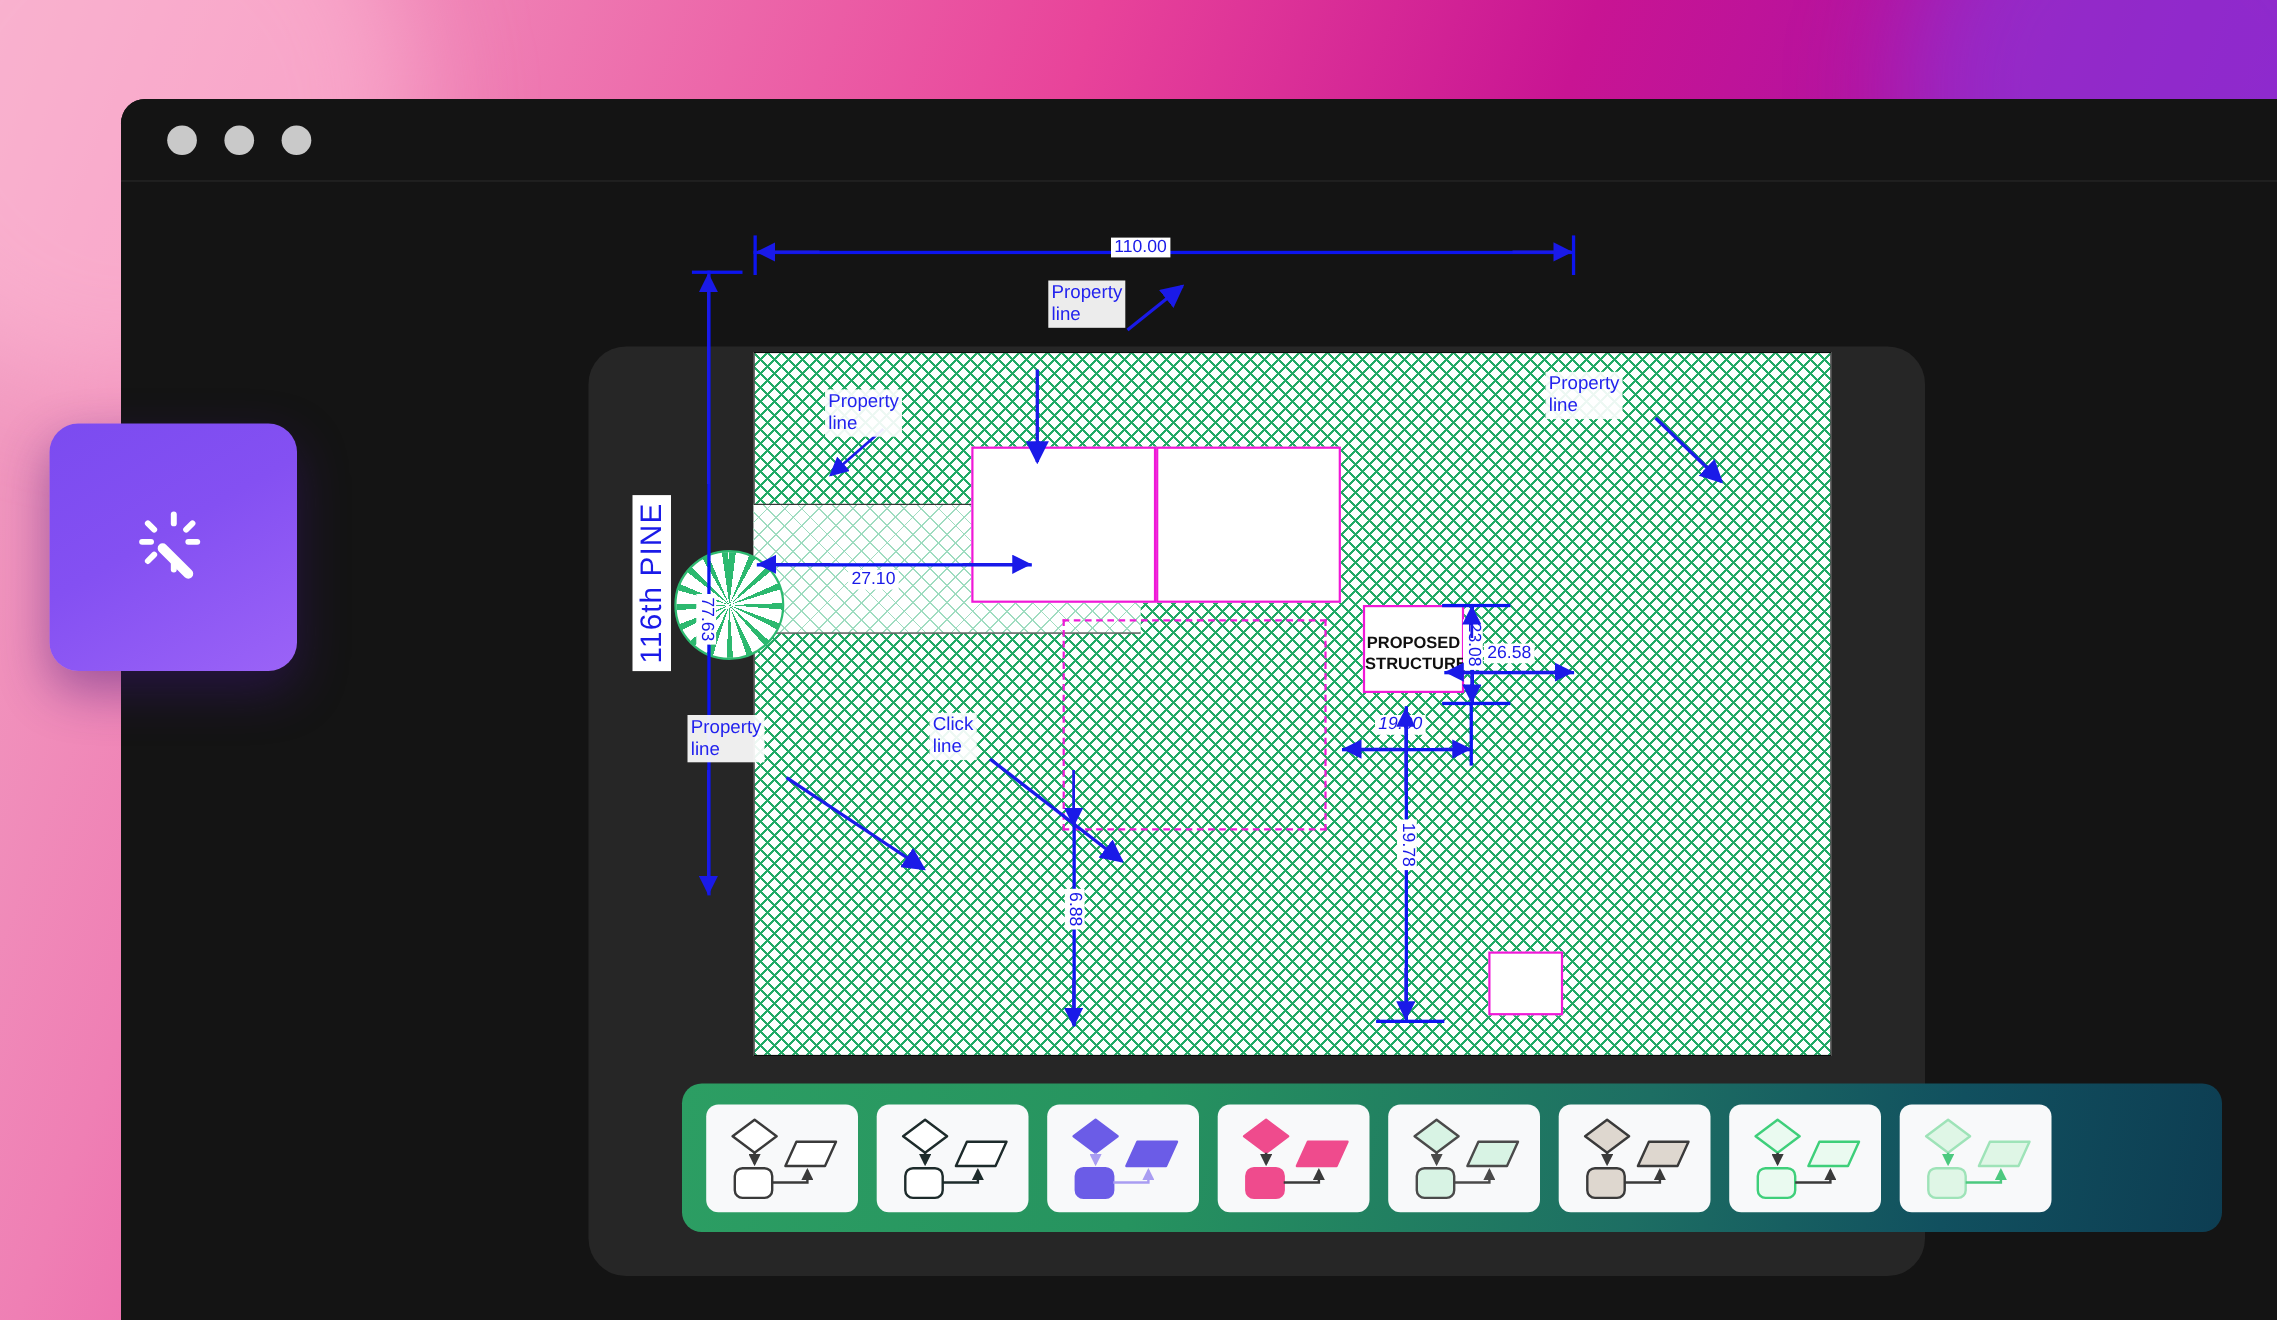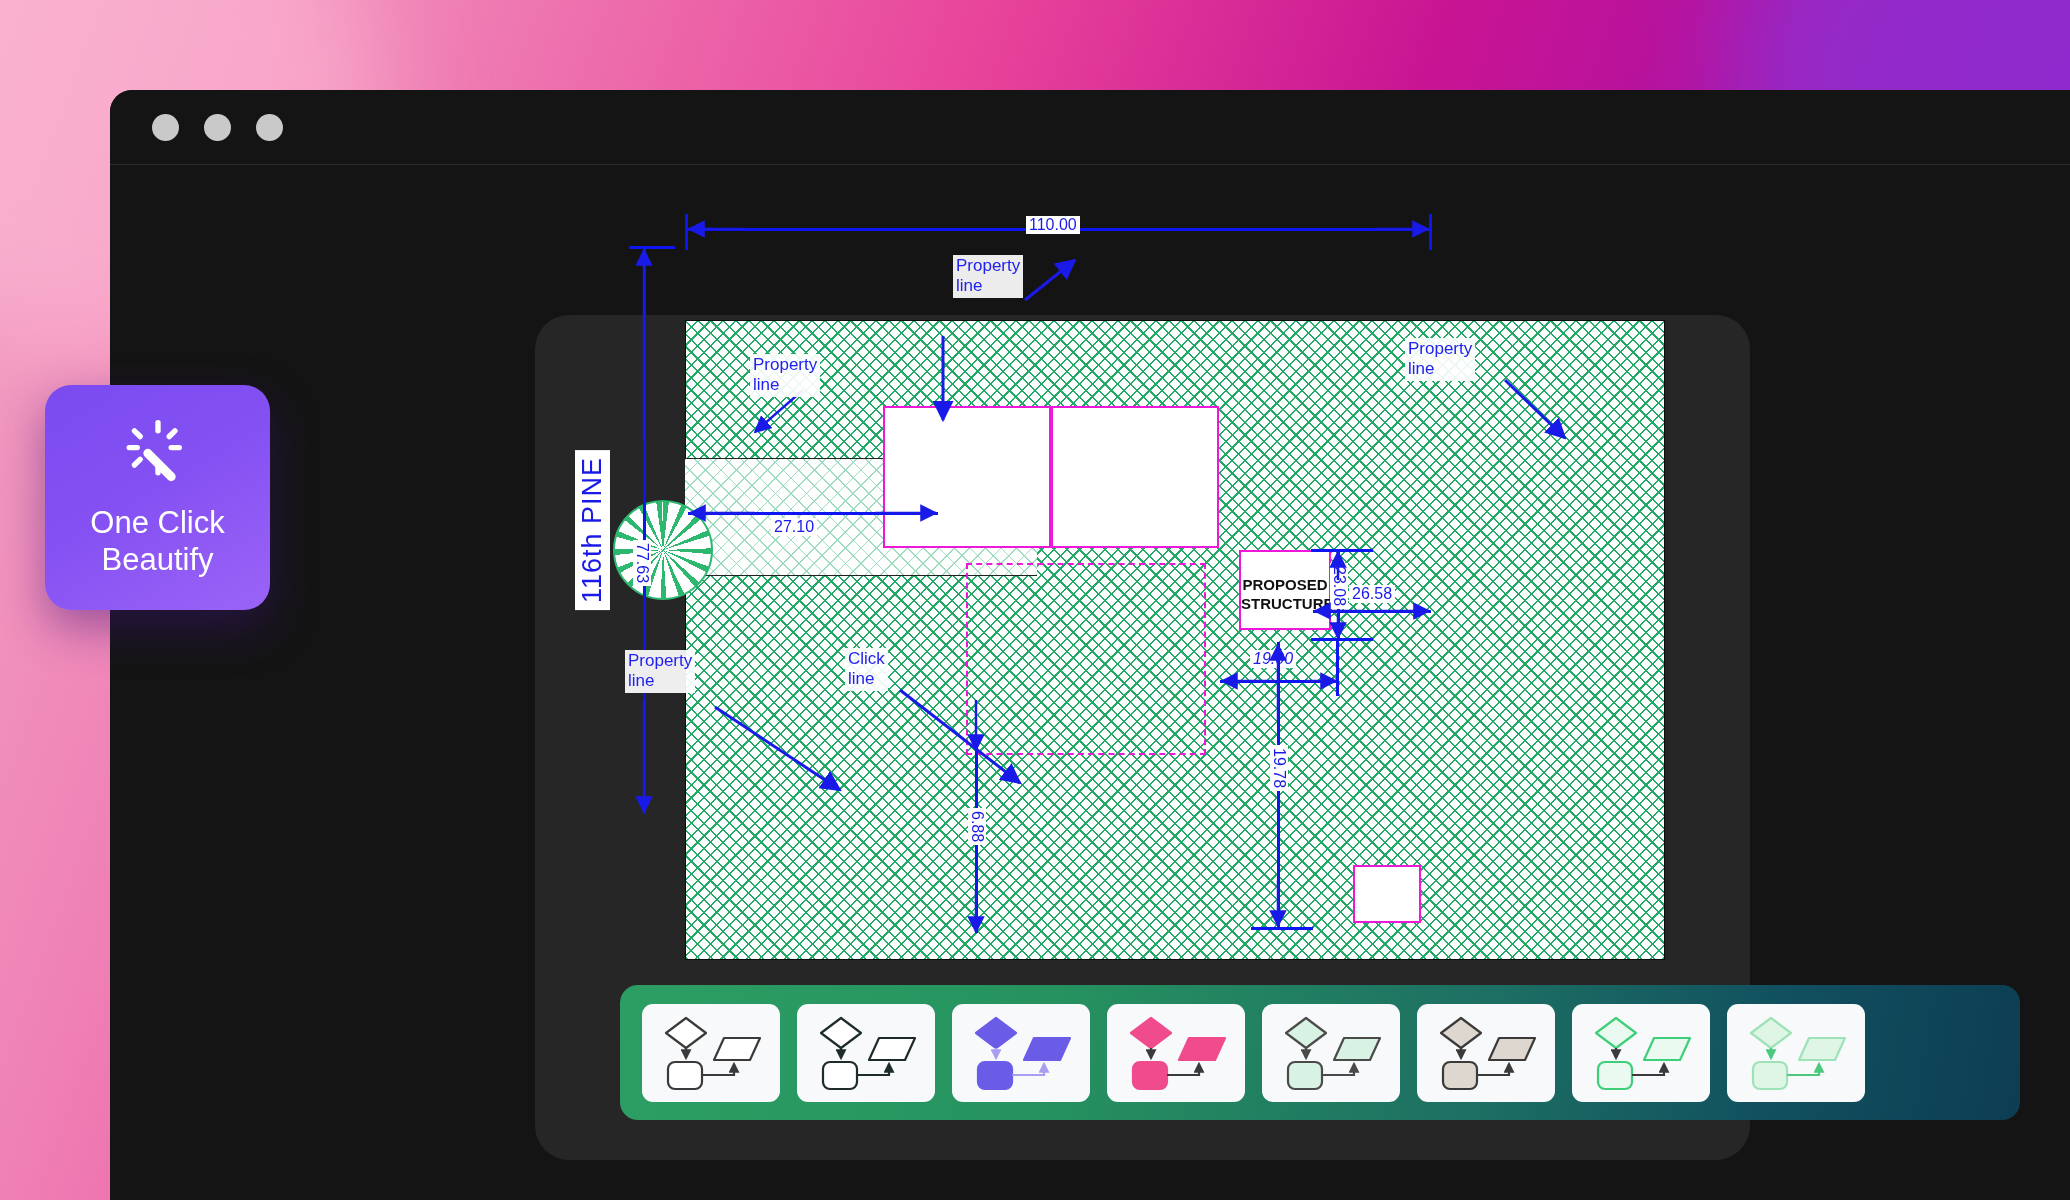--- a/index.html
+++ b/index.html
@@ -168,21 +168,21 @@
   <div class="bldg" style="left:554px; top:230px; width:92px; height:80px;font-weight:bold;">
     <div class="struct-label" style="top:24px; font-size:15px;">PROPOSED
 STRUCTURE</div>
   </div>
 
   <div class="bldg" style="left:668px; top:545px; width:68px; height:58px;"></div>
 
   <div class="dline" style="left:0px; top:-92px; width:746px; height:2.5px;"></div>
   <div class="dline" style="left:0px; top:-106px; width:2.5px; height:36px;"></div>
   <div class="dline" style="left:744px; top:-106px; width:2.5px; height:36px;"></div>
-  <div class="dlabel" style="left:325px; top:-104px;margin-left:16px;">110.00</div>
+  <div class="dlabel" style="left:325px; top:-104px;">110.00</div>
 
   <div class="dline" style="left:-42px; top:-74px; width:2.5px; height:568px;"></div>
   <div class="dline" style="left:-56px; top:-74px; width:46px; height:2.5px;"></div>
   <div class="dlabel vert" style="left:-52px; top:220px;">77.63</div>
 
   <div class="dline" style="left:3px; top:192px; width:250px; height:2.5px;"></div>
   <div class="dlabel" style="left:86px; top:198px;">27.10</div>
 
   <div class="dline" style="left:628px; top:290px; width:118px; height:2.5px;"></div>
   <div class="dlabel" style="left:664px; top:265px;">26.58</div>
@@ -256,22 +256,20 @@
       <rect x="22.2" y="2" width="3.6" height="9" rx="1.8"></rect>
       <rect x="22.2" y="30" width="3.6" height="9" rx="1.8"></rect>
       <rect x="3" y="18.6" width="9" height="3.6" rx="1.8"></rect>
       <rect x="31" y="18.6" width="9" height="3.6" rx="1.8"></rect>
       <rect x="8.4" y="6.6" width="3.6" height="9" rx="1.8" transform="rotate(-45 10.2 11.1)"></rect>
       <rect x="31.6" y="6.6" width="3.6" height="9" rx="1.8" transform="rotate(45 33.4 11.1)"></rect>
       <rect x="8.4" y="25.6" width="3.6" height="9" rx="1.8" transform="rotate(45 10.2 30.1)"></rect>
       <rect x="22" y="18" width="6" height="28" rx="3" transform="rotate(-45 25 32)"></rect>
     </g>
   </svg>
-  <div class="badge-label">One Click
-Beautify</div>
 </div>
 
 <div class="stylebar">
   <div class="thumb">
       <svg width="110" height="82" viewBox="0 0 110 82">
         <defs>
           <marker id="m0" viewBox="0 0 10 10" refX="8" refY="5" markerWidth="5" markerHeight="5" orient="auto-start-reverse">
             <path d="M0,0 L10,5 L0,10 z" fill="#3a3a3a"></path>
           </marker>
         </defs>

